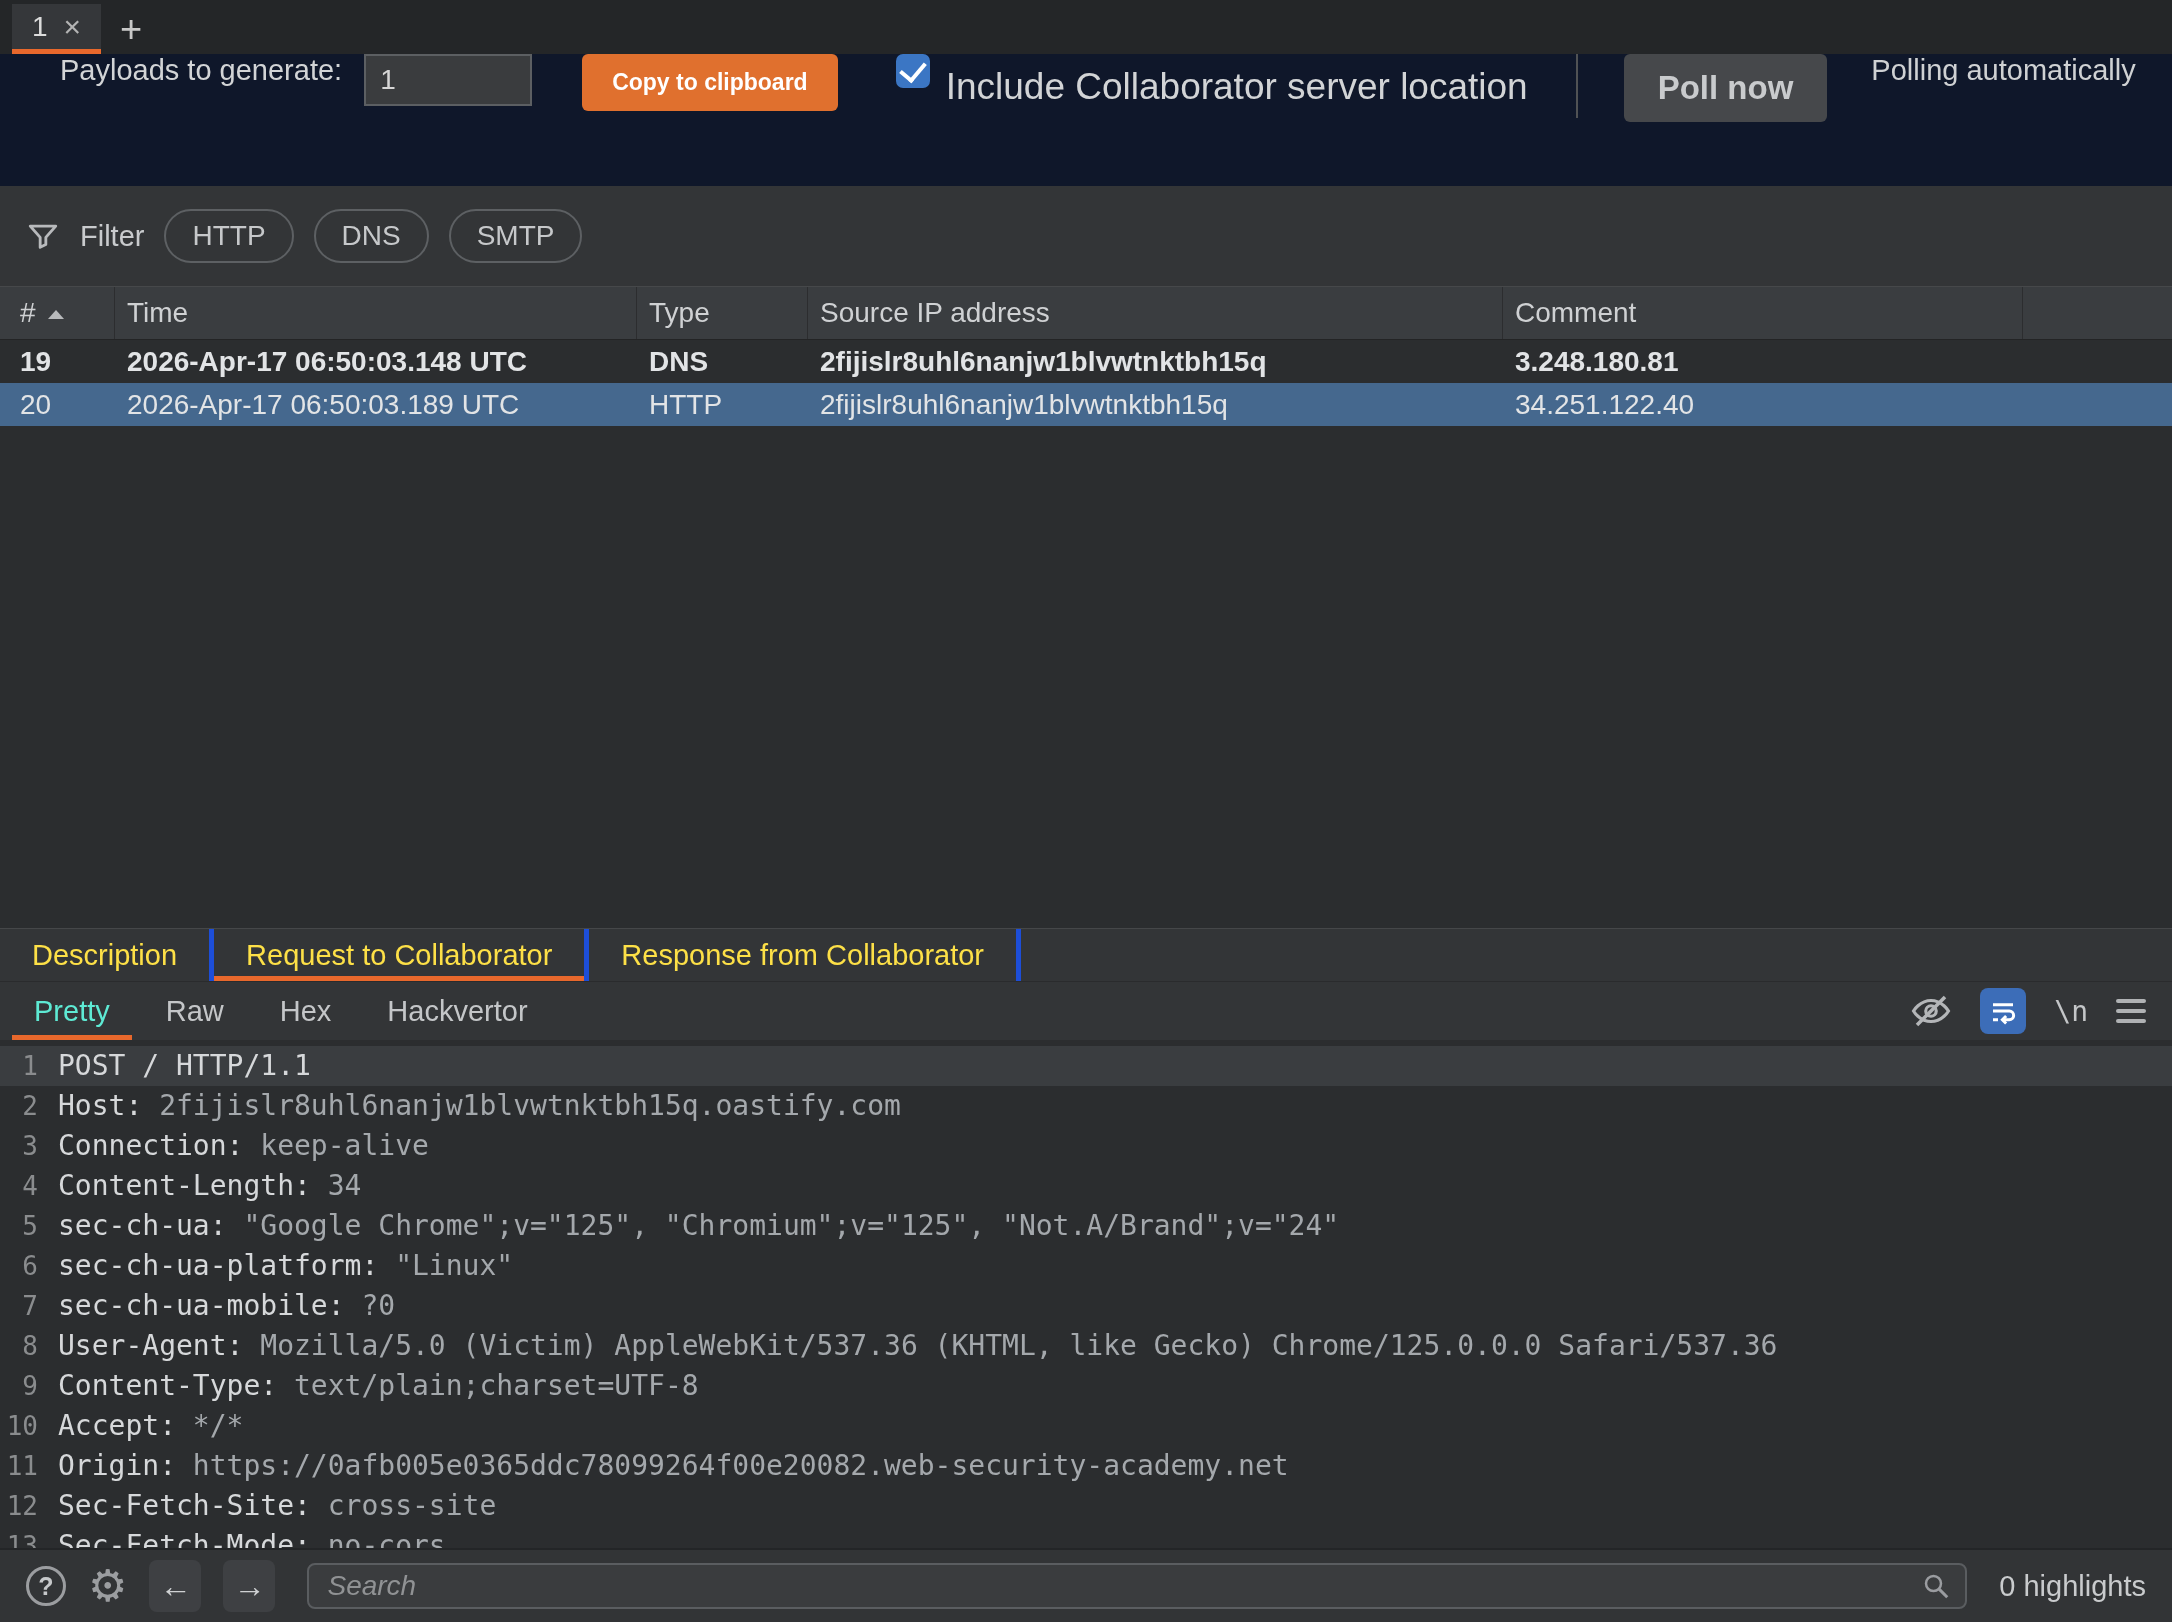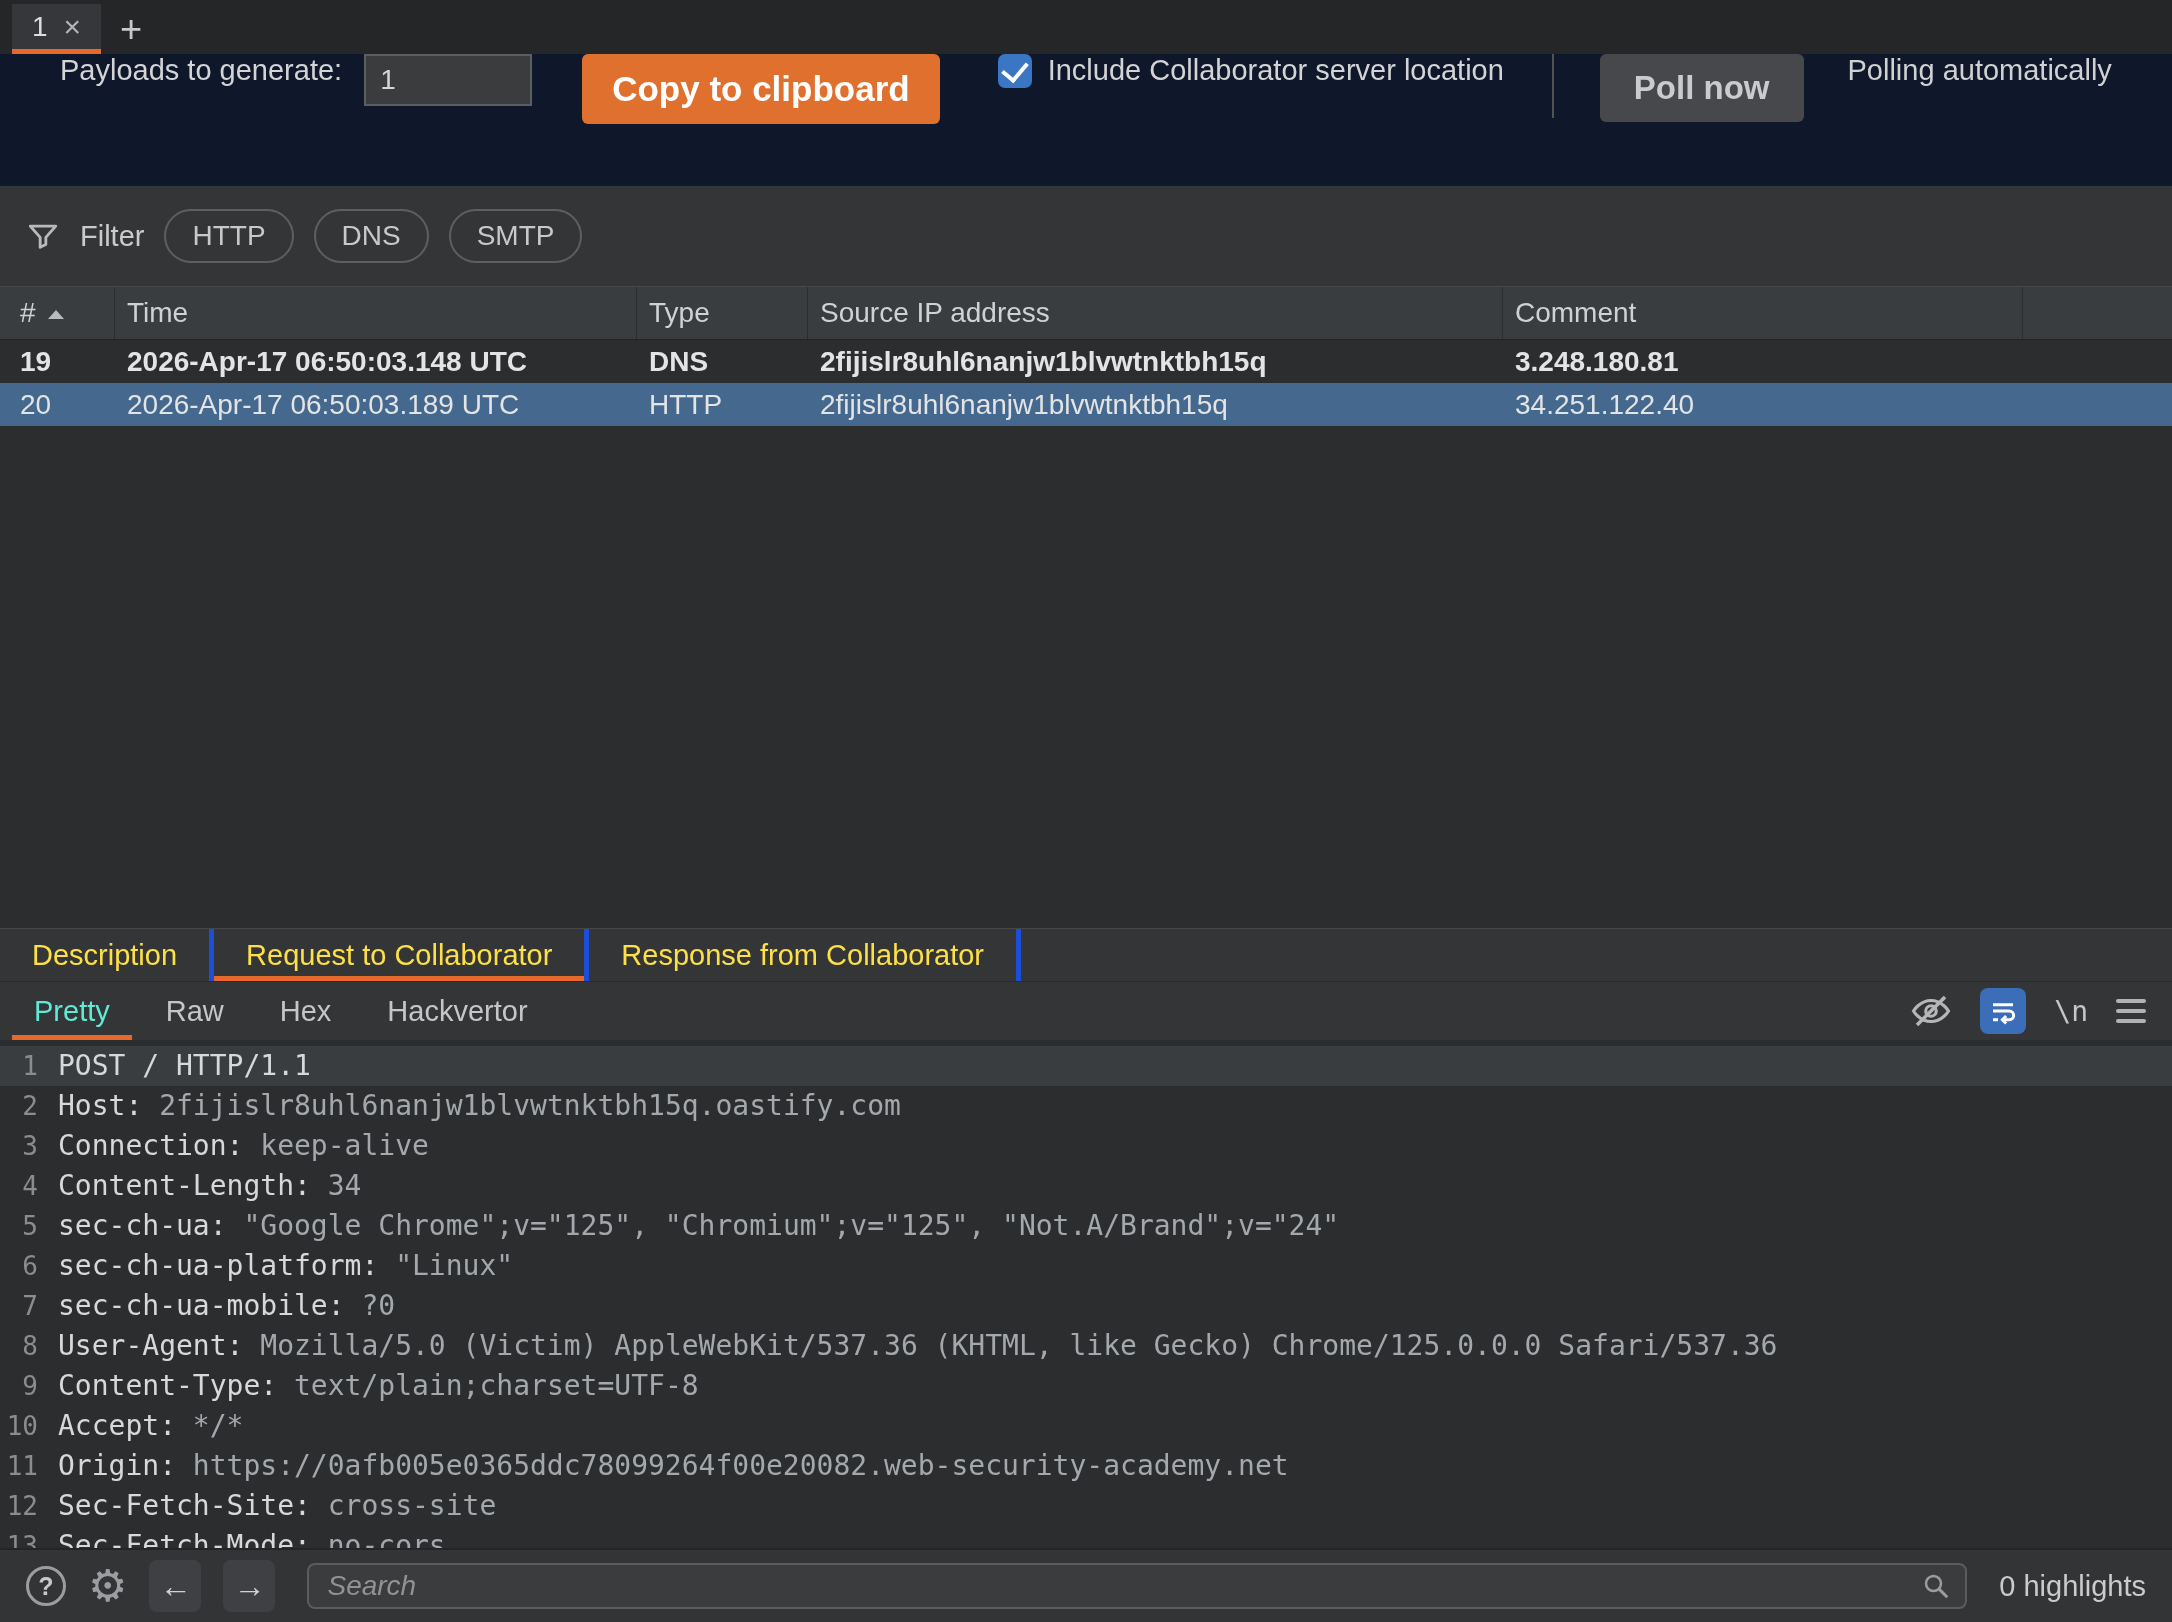--- a/index.html
+++ b/index.html
@@ -17,26 +17,26 @@
   .ctab { height:50px; display:flex; align-items:center; gap:16px; padding:0 20px; background:#35373a;
           border-bottom:5px solid #e8682c; font-size:28px; color:#dcdcdc; cursor:default; }
   .ctab .close { color:#b4b4b4; font-size:30px; line-height:1; }
   .newtab { width:60px; height:50px; display:flex; align-items:center; justify-content:center; font-size:38px; color:#c8c8c8; }
 
   
   .controls { height:132px; display:flex; align-items:flex-start; padding-left:60px; background:#0f172a; flex:none; }
   .ctl-label { font-size:29px; color:#d2d4d6; }
   .payloads-input { width:168px; height:52px; background:#3a3c3e; border:2px solid #5c5f62; color:#d6d6d6;
                     font-size:28px; padding:0 14px; margin-left:22px; font-family:"Liberation Sans",sans-serif; }
-  .copy-btn { margin-left:50px; background:#e0702e; color:#ffffff; font-weight:bold; font-size:35px; border:none;
+  .copy-btn { margin-left:50px; background:#e0702e; color:#ffffff; font-weight:bold; font-size:23px; border:none;
               border-radius:6px; padding:15px 30px; font-family:"Liberation Sans",sans-serif; cursor:pointer; }
   .checkbox { margin-left:58px; width:34px; height:34px; border-radius:7px; background:#3b76c4; position:relative; flex:none; }
   .checkbox::after { content:""; position:absolute; left:9px; top:3px; width:12px; height:20px;
                      border:solid #ffffff; border-width:0 4px 4px 0; transform:rotate(40deg); }
-  .chk-label { margin-left:16px; font-size:29px; color:#d2d4d6; }
+  .chk-label { margin-left:16px; font-size:37px; color:#d2d4d6;margin-top:12px; }
   .vdiv { width:2px; height:64px; background:#505254; margin:0 46px 0 48px; }
   .poll-btn { background:#46484b; color:#c9cbcd; font-size:33px; border:none; border-radius:6px; padding:15px 34px;
               font-family:"Liberation Sans",sans-serif; cursor:pointer;font-weight:bold; }
   .polling-label { margin-left:44px; font-size:29px; color:#cfd1d3; }
 
   
   .filterbar { height:100px; display:flex; align-items:center; padding-left:26px; gap:20px; background:#333537; flex:none; }
   .filter-label { font-size:29px; color:#c9cbcd; }
   .pill { border:2px solid #5d6063; border-radius:28px; padding:9px 26px; font-size:28px; color:#c6c8ca; background:transparent; }
 

